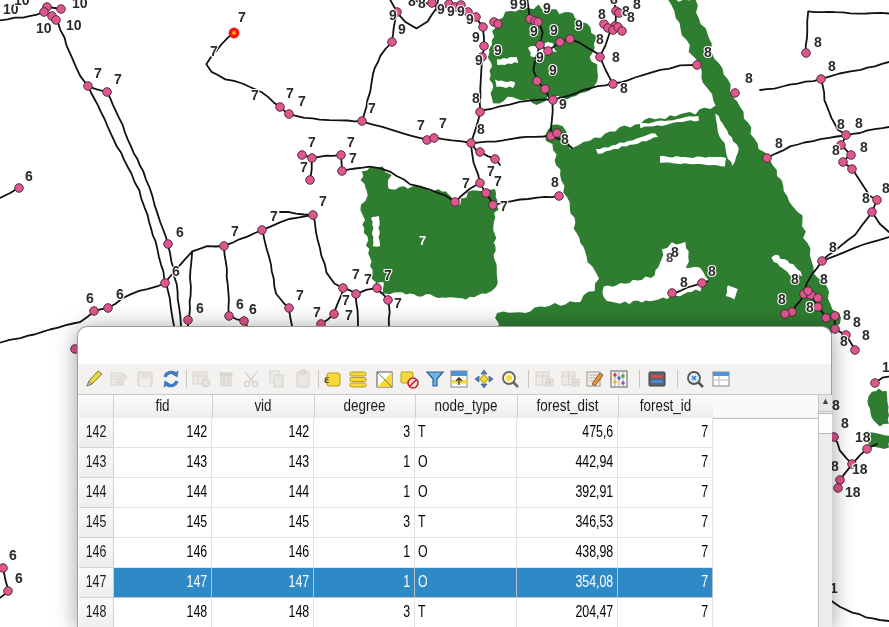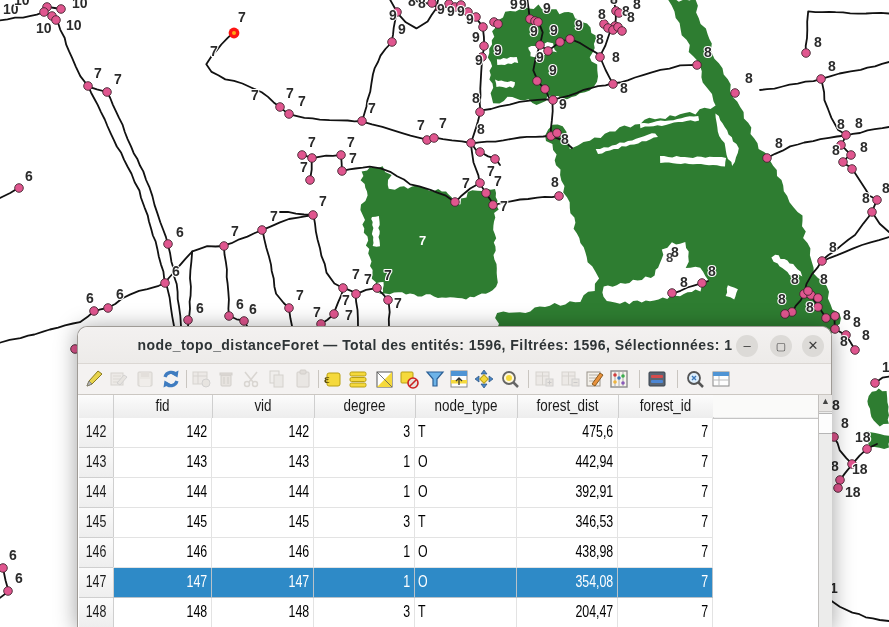--- a/index.html
+++ b/index.html
@@ -321,26 +321,20 @@
 <text x="830" y="593" font-family="Liberation Sans, sans-serif" font-size="14" font-weight="bold" fill="#2b2b2b" stroke="#ffffff" stroke-width="2.2" paint-order="stroke" stroke-linejoin="round">1</text>
 <text x="561" y="144" font-family="Liberation Sans, sans-serif" font-size="14" font-weight="bold" fill="#2b2b2b" stroke="#ffffff" stroke-width="2.2" paint-order="stroke" stroke-linejoin="round">8</text>
 <text x="86" y="303" font-family="Liberation Sans, sans-serif" font-size="14" font-weight="bold" fill="#2b2b2b" stroke="#ffffff" stroke-width="2.2" paint-order="stroke" stroke-linejoin="round">6</text>
 <text x="116" y="299" font-family="Liberation Sans, sans-serif" font-size="14" font-weight="bold" fill="#2b2b2b" stroke="#ffffff" stroke-width="2.2" paint-order="stroke" stroke-linejoin="round">6</text>
 <text x="249" y="314" font-family="Liberation Sans, sans-serif" font-size="14" font-weight="bold" fill="#2b2b2b" stroke="#ffffff" stroke-width="2.2" paint-order="stroke" stroke-linejoin="round">6</text>
 <text x="196" y="313" font-family="Liberation Sans, sans-serif" font-size="14" font-weight="bold" fill="#2b2b2b" stroke="#ffffff" stroke-width="2.2" paint-order="stroke" stroke-linejoin="round">6</text>
 <text x="419" y="245" font-family="Liberation Sans, sans-serif" font-size="13" font-weight="bold" fill="#ffffff">7</text>
 <text x="666" y="262" font-family="Liberation Sans, sans-serif" font-size="13" font-weight="bold" fill="#434343">8</text>
 </svg>
 <div id="win">
-  <div id="titlebar">
-    <div id="title">node_topo_distanceForet — Total des entités: 1596, Filtrées: 1596, Sélectionnées: 1</div>
-    <div class="wbtn" style="left:658px">–</div>
-    <div class="wbtn" style="left:692px;font-size:11px">▢</div>
-    <div class="wbtn" style="left:724px">✕</div>
-  </div>
   <div id="toolbar">
 <div style="position:absolute;left:5px;top:4px;width:22px;height:22px;"><svg width="22" height="22" viewBox="0 0 22 22">
           <path d="M4 18 L6 13 L15 3 L19 6 L9 16 Z" fill="#e8d44d" stroke="#8a7a1e" stroke-width="1"></path>
           <path d="M4 18 L6 13 L9 16 Z" fill="#b9b9b9" stroke="#777" stroke-width="0.8"></path>
         </svg></div>
 <div style="position:absolute;left:30px;top:4px;width:22px;height:22px;opacity:0.45;"><svg width="22" height="22" viewBox="0 0 22 22">
           <rect x="3" y="5" width="12" height="12" fill="#e4e0da" stroke="#b5b0a8"></rect>
           <path d="M5 8h8M5 11h8M5 14h8" stroke="#c0bbb2"></path>
           <path d="M9 15 L16 7 L19 9 L12 17 Z" fill="#d9d4cc" stroke="#aaa"></path>
         </svg></div>

